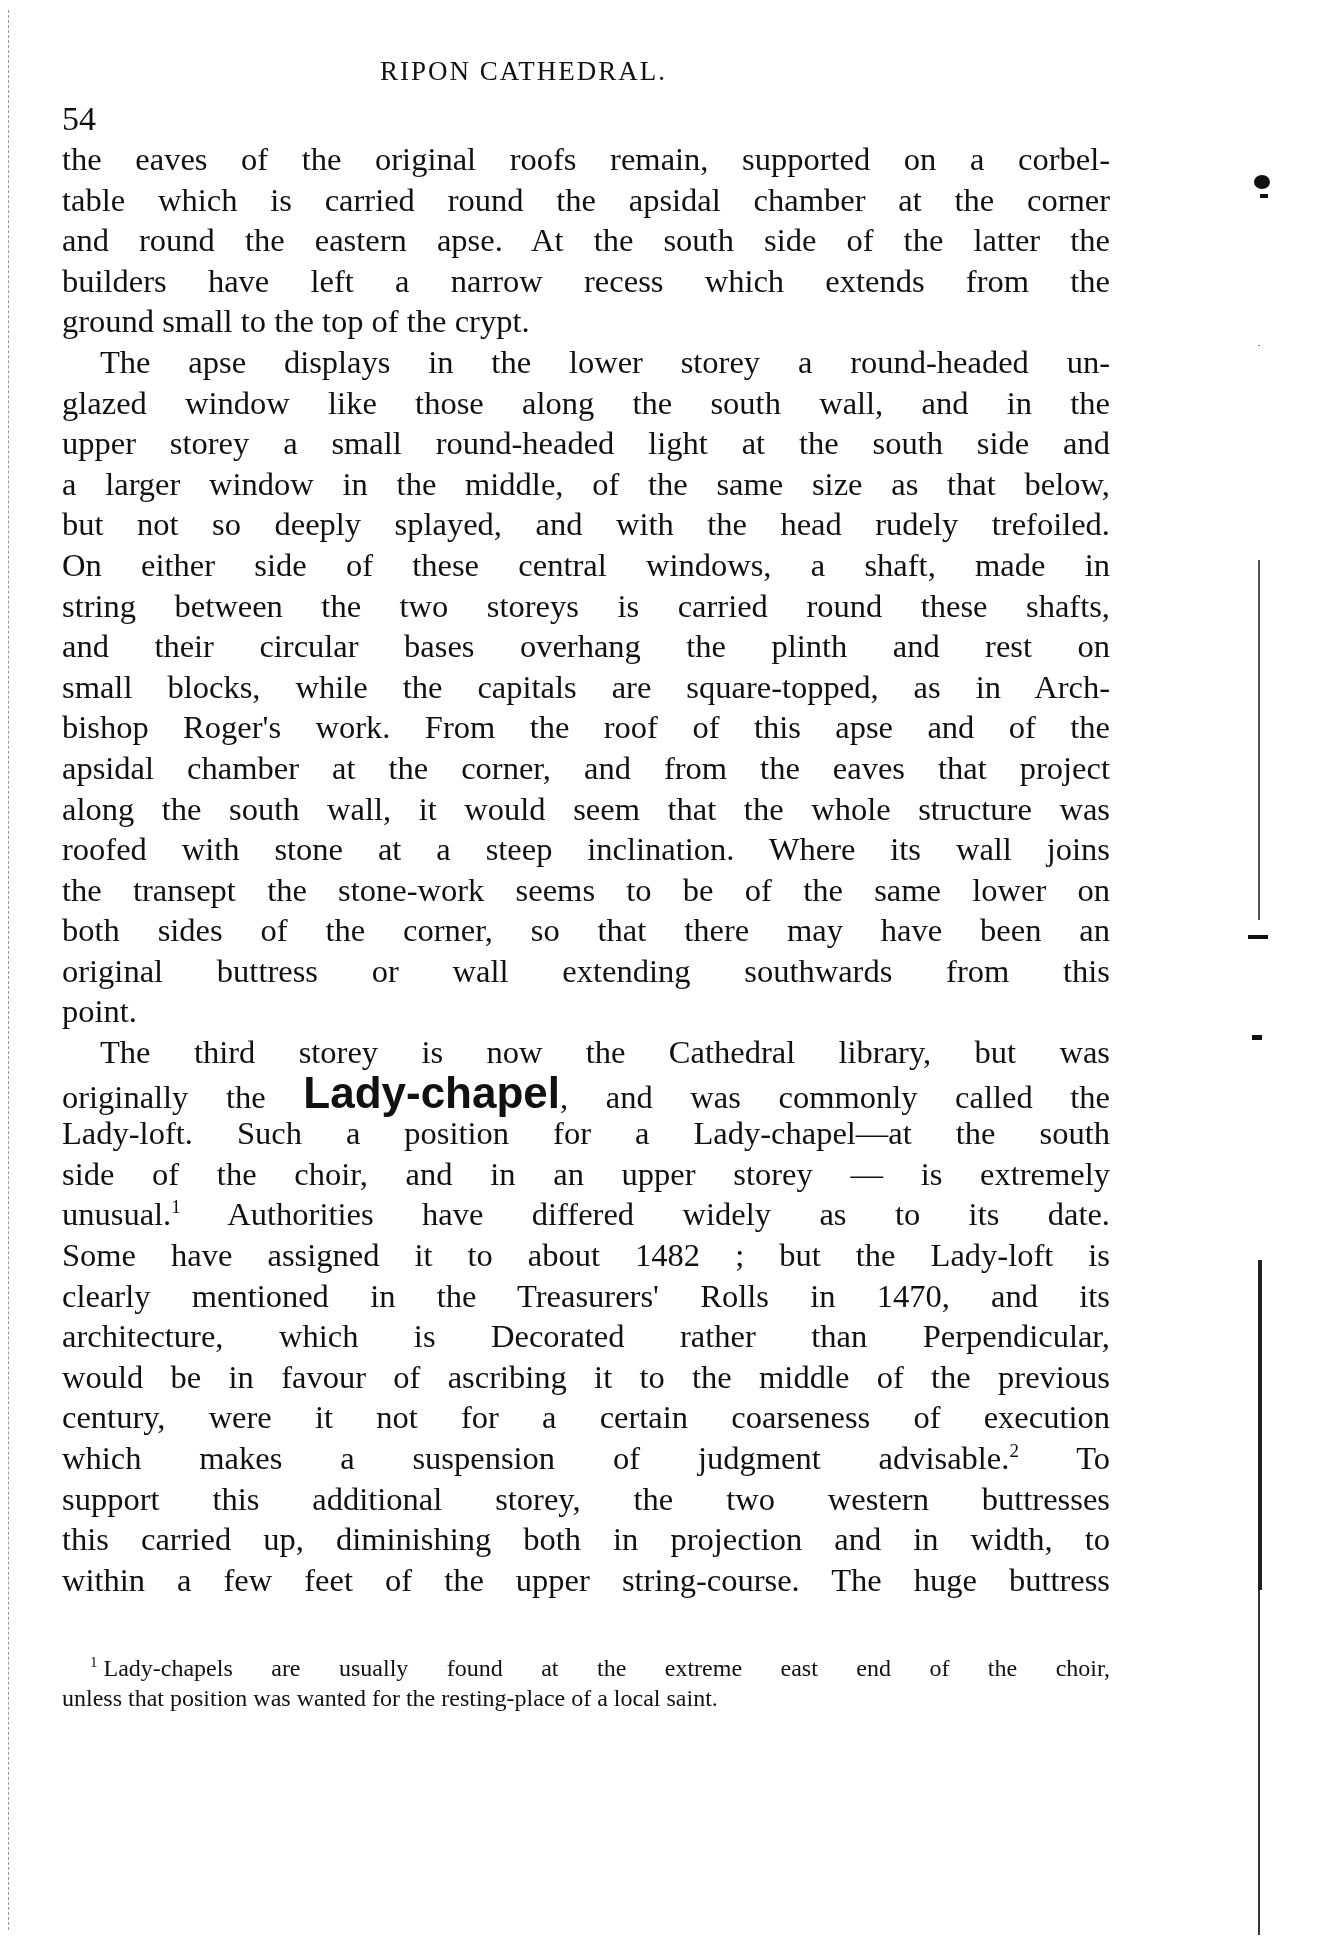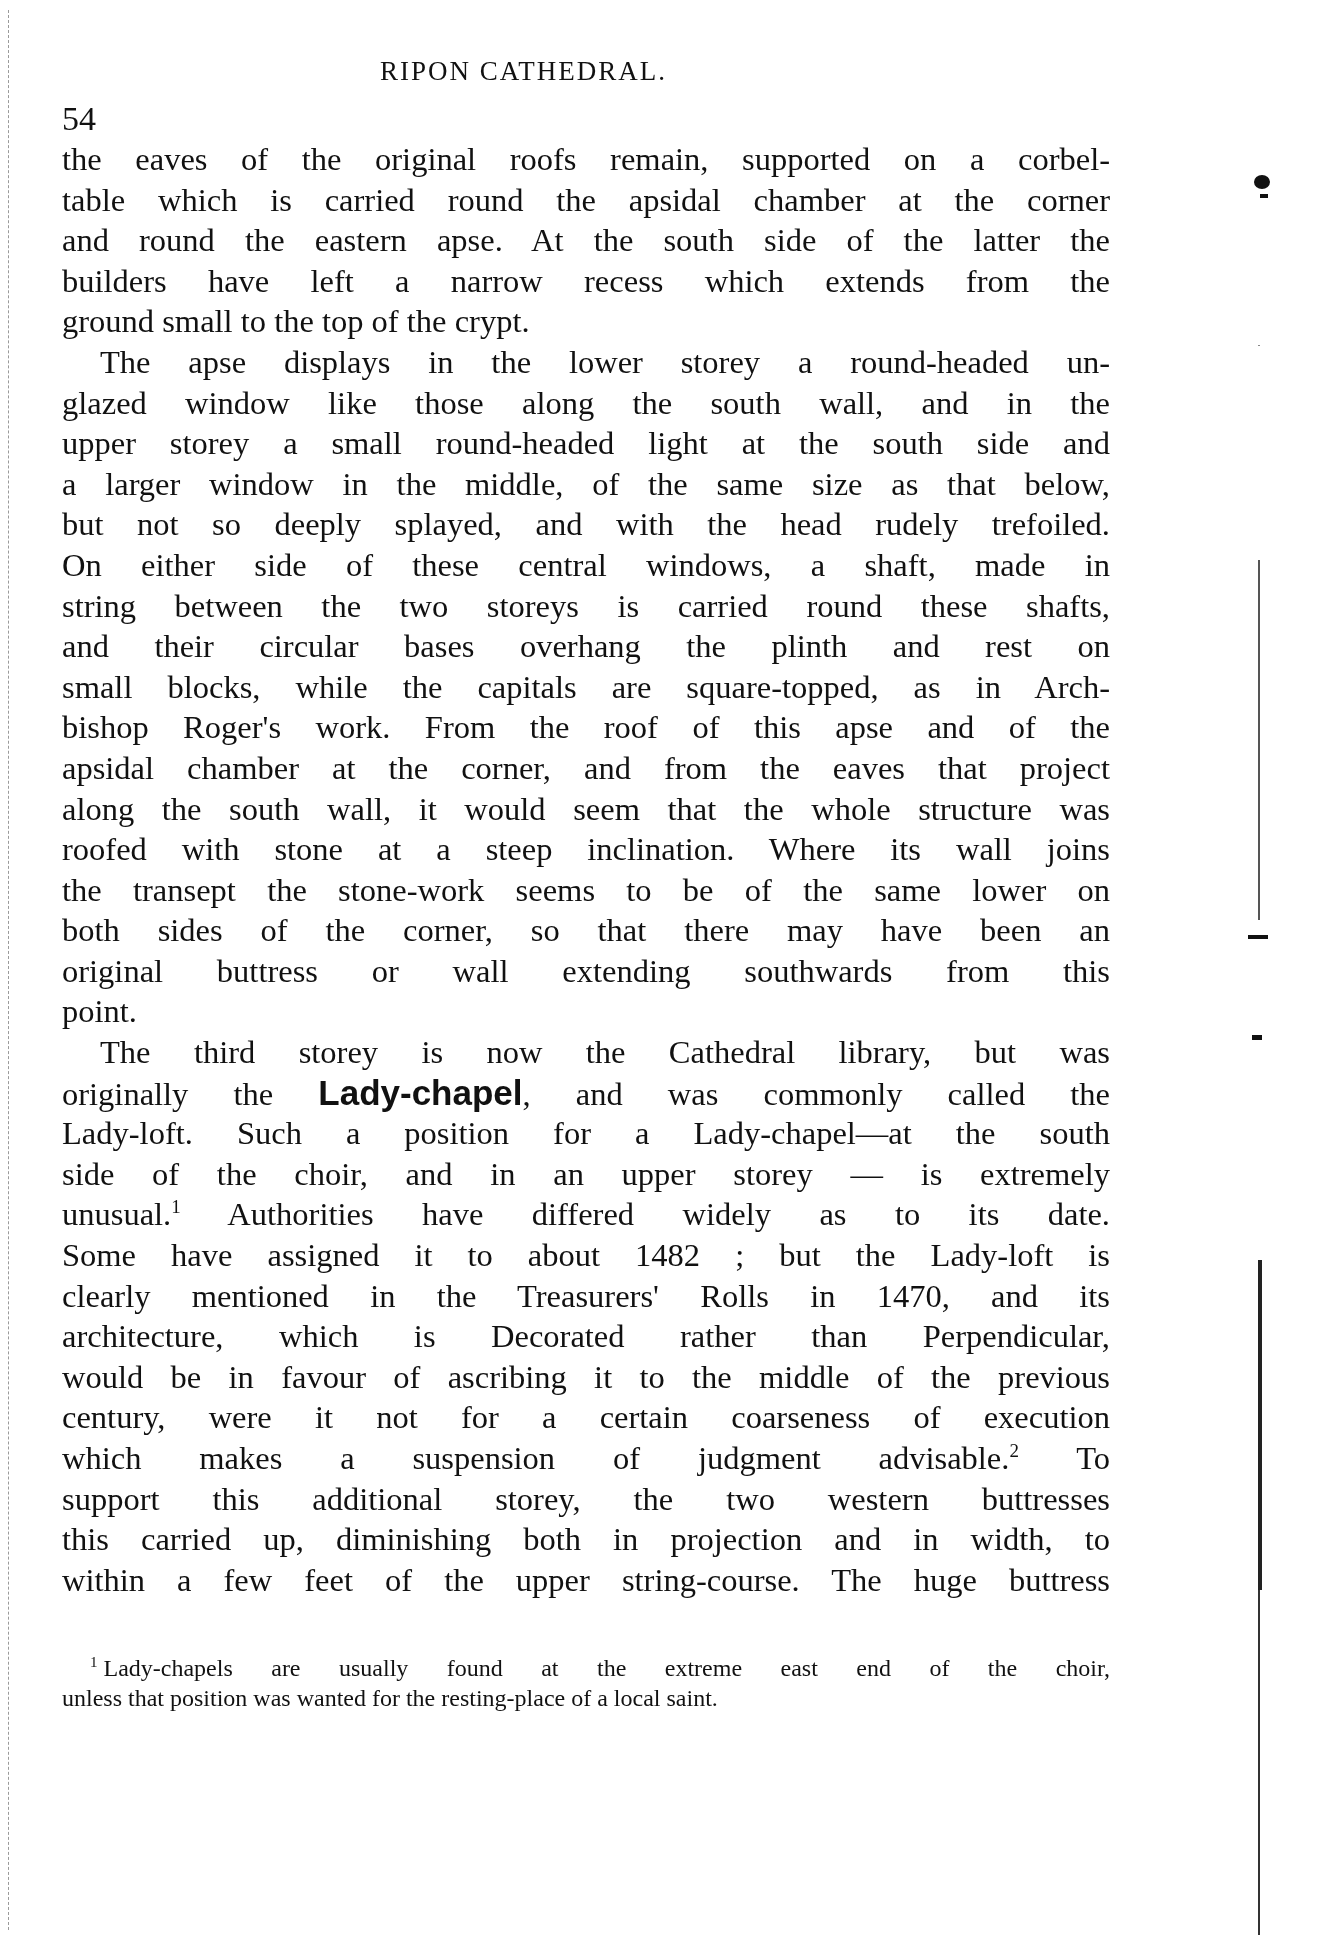--- a/index.html
+++ b/index.html
@@ -54,21 +54,21 @@
   }
   .line.last {
     text-align-last: left;
   }
   .line.indent {
     padding-left: 38px;
   }
   .bold {
     font-family: "Liberation Sans", "DejaVu Sans", sans-serif;
     font-weight: bold;
-    font-size: 35px;
+    font-size: 44px;
   }
   sup {
     font-size: 19px;
     vertical-align: 12px;
     line-height: 0;
   }
   .footnotes {
     position: absolute;
     left: 62px;
     top: 1653px;

